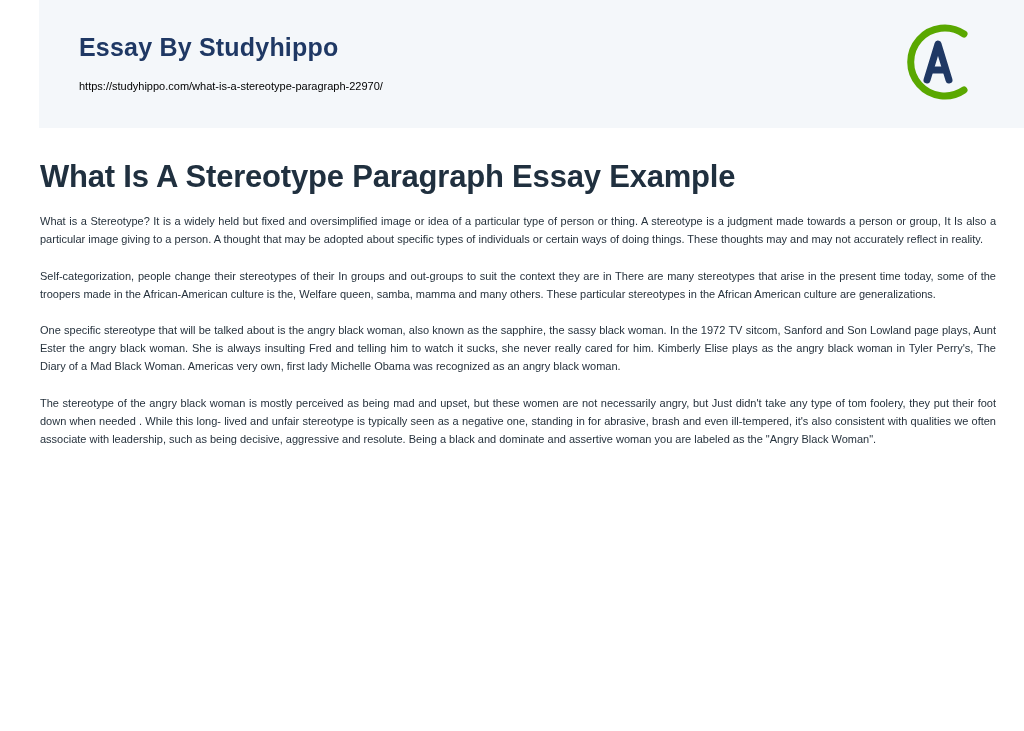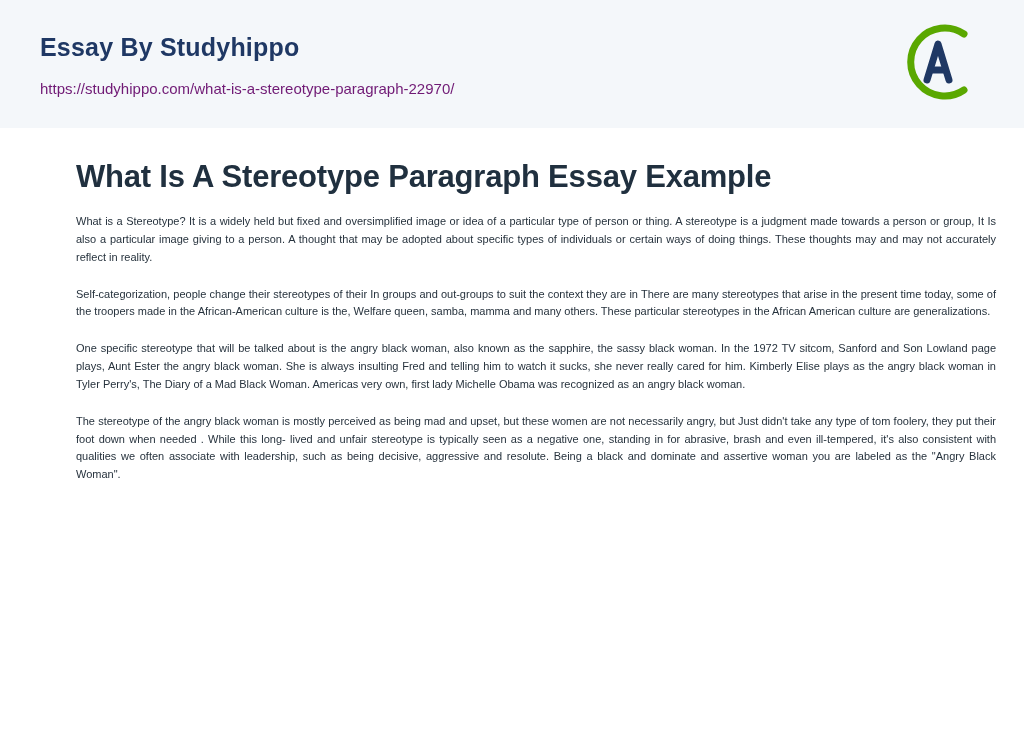--- a/index.html
+++ b/index.html
@@ -19,47 +19,47 @@
     height: 731px;
     position: relative;
     background: #ffffff;
   }
   .header {
     height: 128px;
     background: #f4f7fa;
     position: relative;
     box-sizing: border-box;
     padding: 34px 40px 0 40px;
+    margin-left: 39px;
   }
   .brand-title {
     font-size: 25px;
     font-weight: bold;
     color: #1f3864;
     letter-spacing: 0.2px;
     margin: 0;
     line-height: 1.1;
   }
   .brand-url {
     margin-top: 18px;
-    font-size: 15px;
-    color: #701a75;
+    font-size: 11px;
+    color: #000000;
     line-height: 1.2;
     word-break: break-all;
   }
   .logo {
     position: absolute;
     right: 42px;
     top: 18px;
     width: 88px;
     height: 88px;
   }
   .content {
     padding: 30px 28px 0 40px;
     box-sizing: border-box;
-    margin-left: 36px;
   }
   .doc-title {
     font-size: 31px;
     font-weight: bold;
     color: #20303f;
     margin: 0 0 18px 0;
     letter-spacing: -0.2px;
     line-height: 1.2;
   }
   .para {

